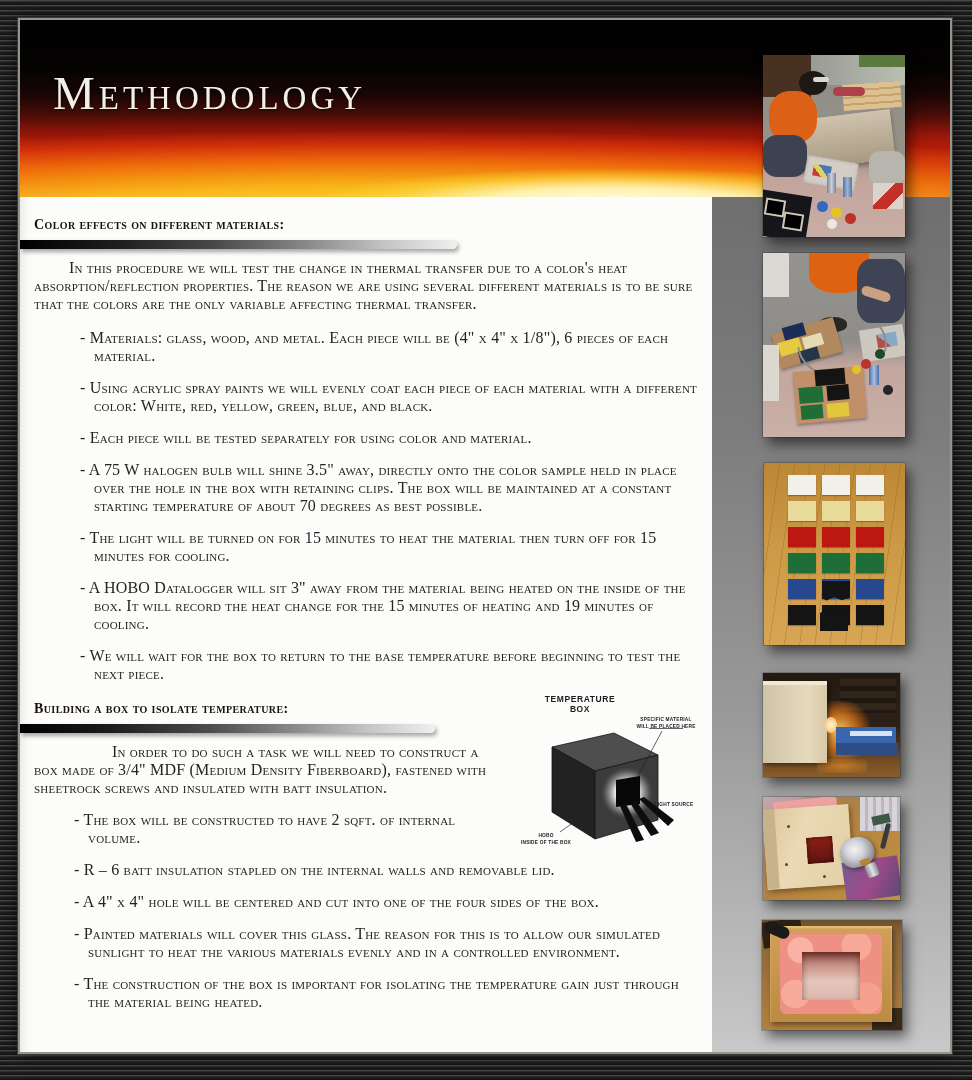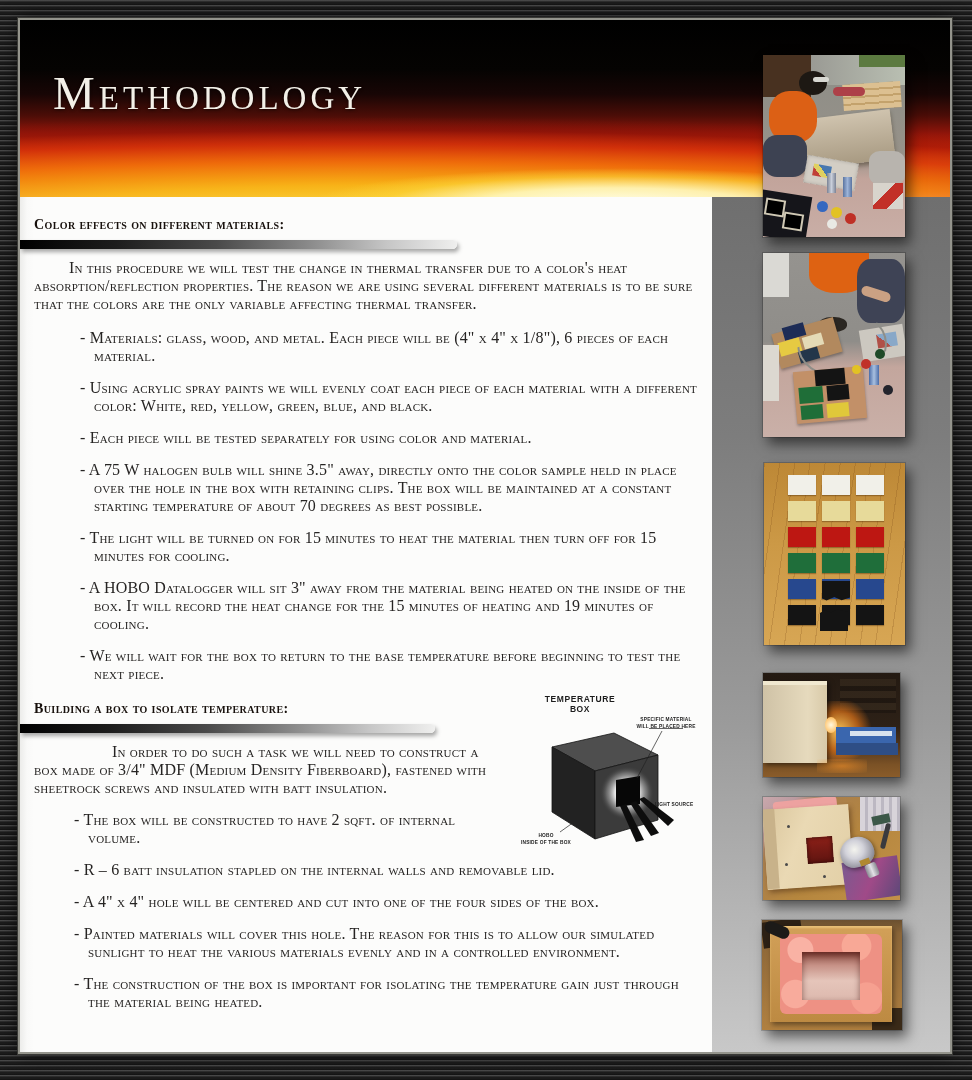--- a/index.html
+++ b/index.html
@@ -155,21 +155,21 @@
 
       <h2 class="sec-heading">Building a box to isolate temperature:</h2>
       <div class="grad-bar bar-2"></div>
 
       <p class="intro indent-2">In order to do such a task we will need to construct a box made of 3/4" MDF (Medium Density Fiberboard), fastened with sheetrock screws and insulated with batt insulation.</p>
 
       <ul class="bullets bullets-2">
         <li>- The box will be constructed to have 2 sqft. of internal volume.</li>
         <li>- R – 6 batt insulation stapled on the internal walls and removable lid.</li>
         <li>- A 4" x 4" hole will be centered and cut into one of the four sides of the box.</li>
-        <li>- Painted materials will cover this hole. The reason for this is to allow our simulated sunlight to heat the various materials evenly and in a controlled environment.</li>
+        <li>- Painted materials will cover this glass. The reason for this is to allow our simulated sunlight to heat the various materials evenly and in a controlled environment.</li>
         <li>- The construction of the box is important for isolating the temperature gain just through the material being heated.</li>
       </ul>
     </div>
   </div>
 
   <div class="ph ph1">
     <div style="inset:0; background:linear-gradient(180deg,#8d8d87 0%,#979289 55%,#c2a49b 68%,#c9aea6 100%);"></div>
     <div style="left:0;top:0;width:48px;height:42px;background:#483120;"></div>
     <div style="left:48px;top:0;right:0;height:30px;background:linear-gradient(90deg,#9a9a94,#b9bfb2);"></div>
     <div style="right:0;top:0;width:46px;height:12px;background:#5c7a40;"></div>

